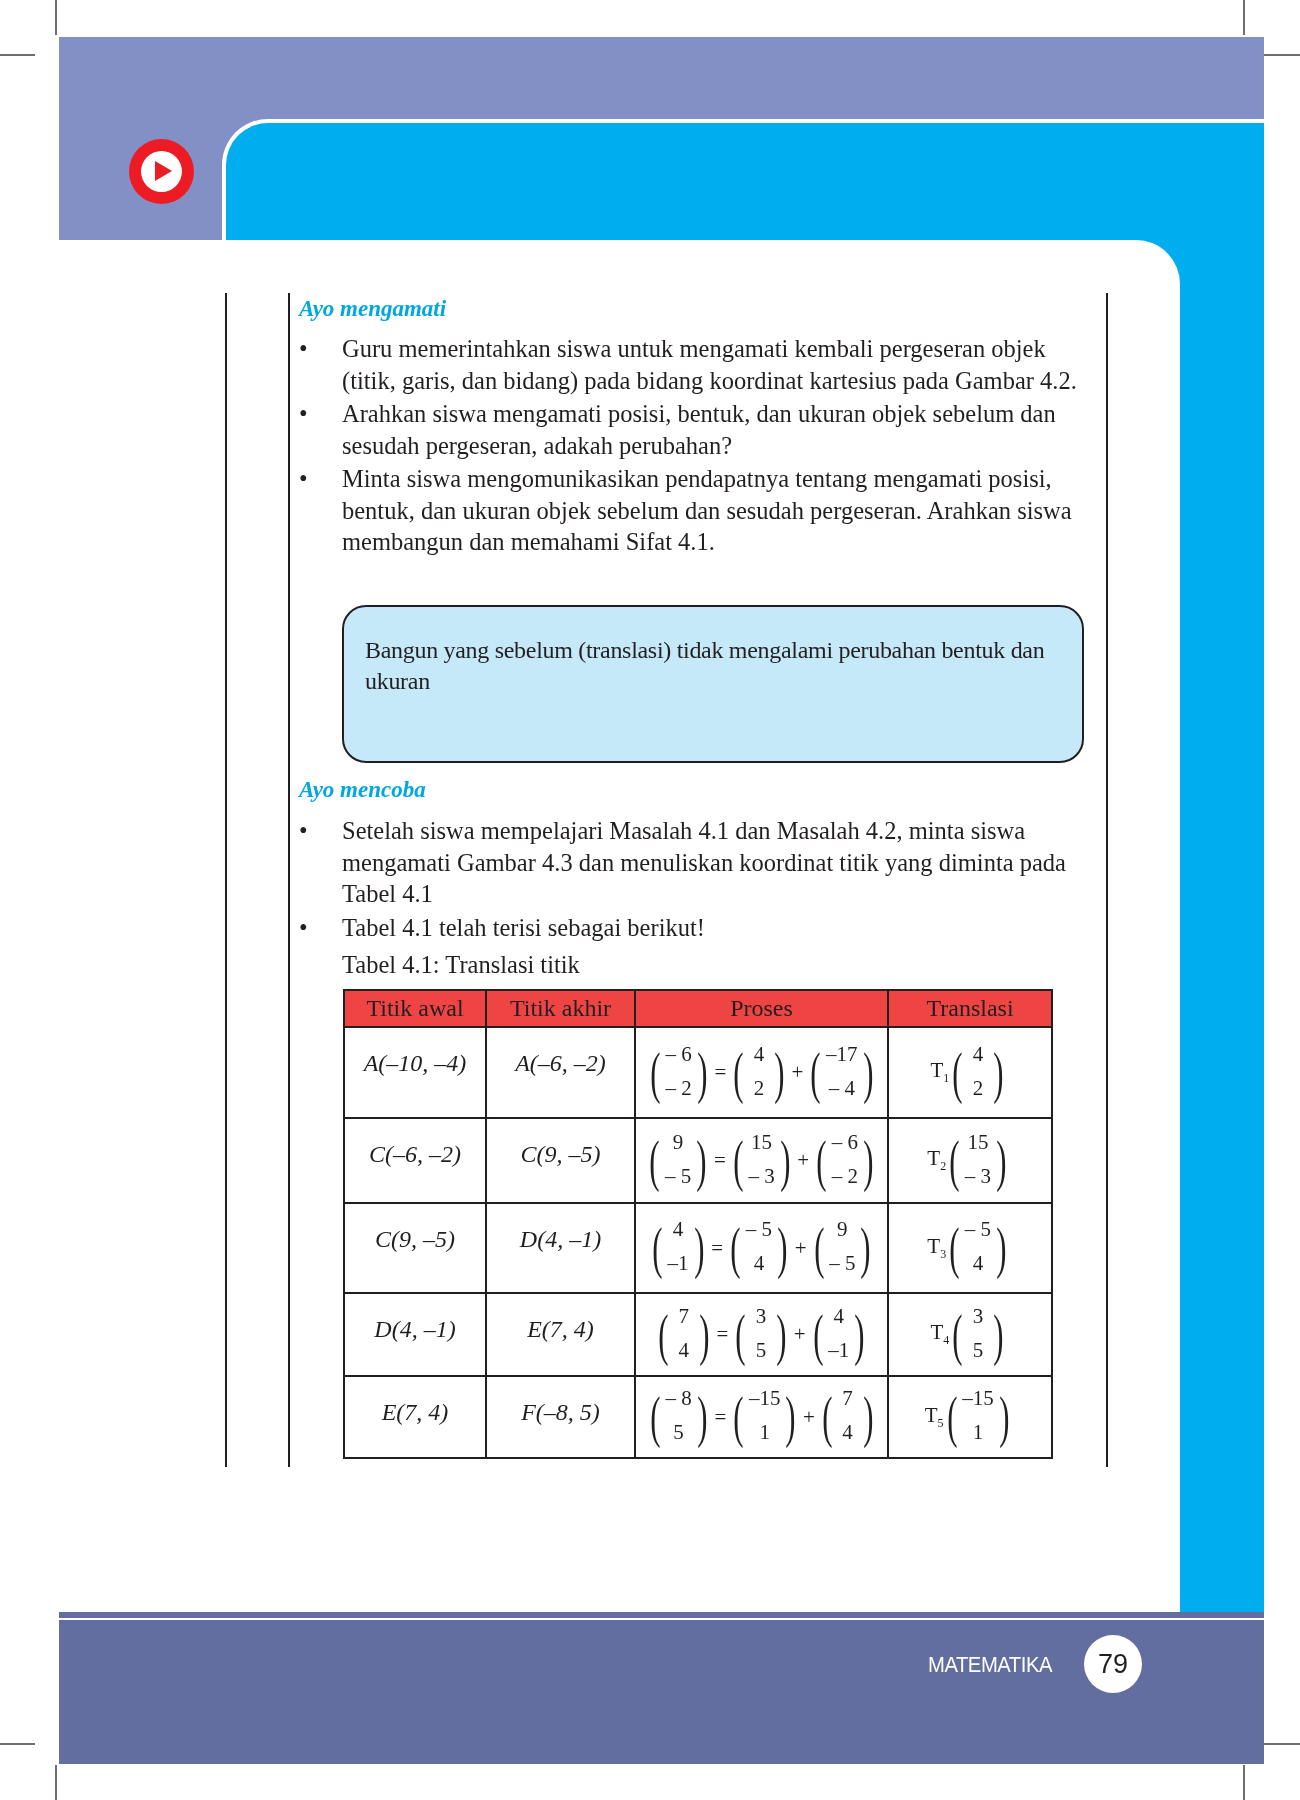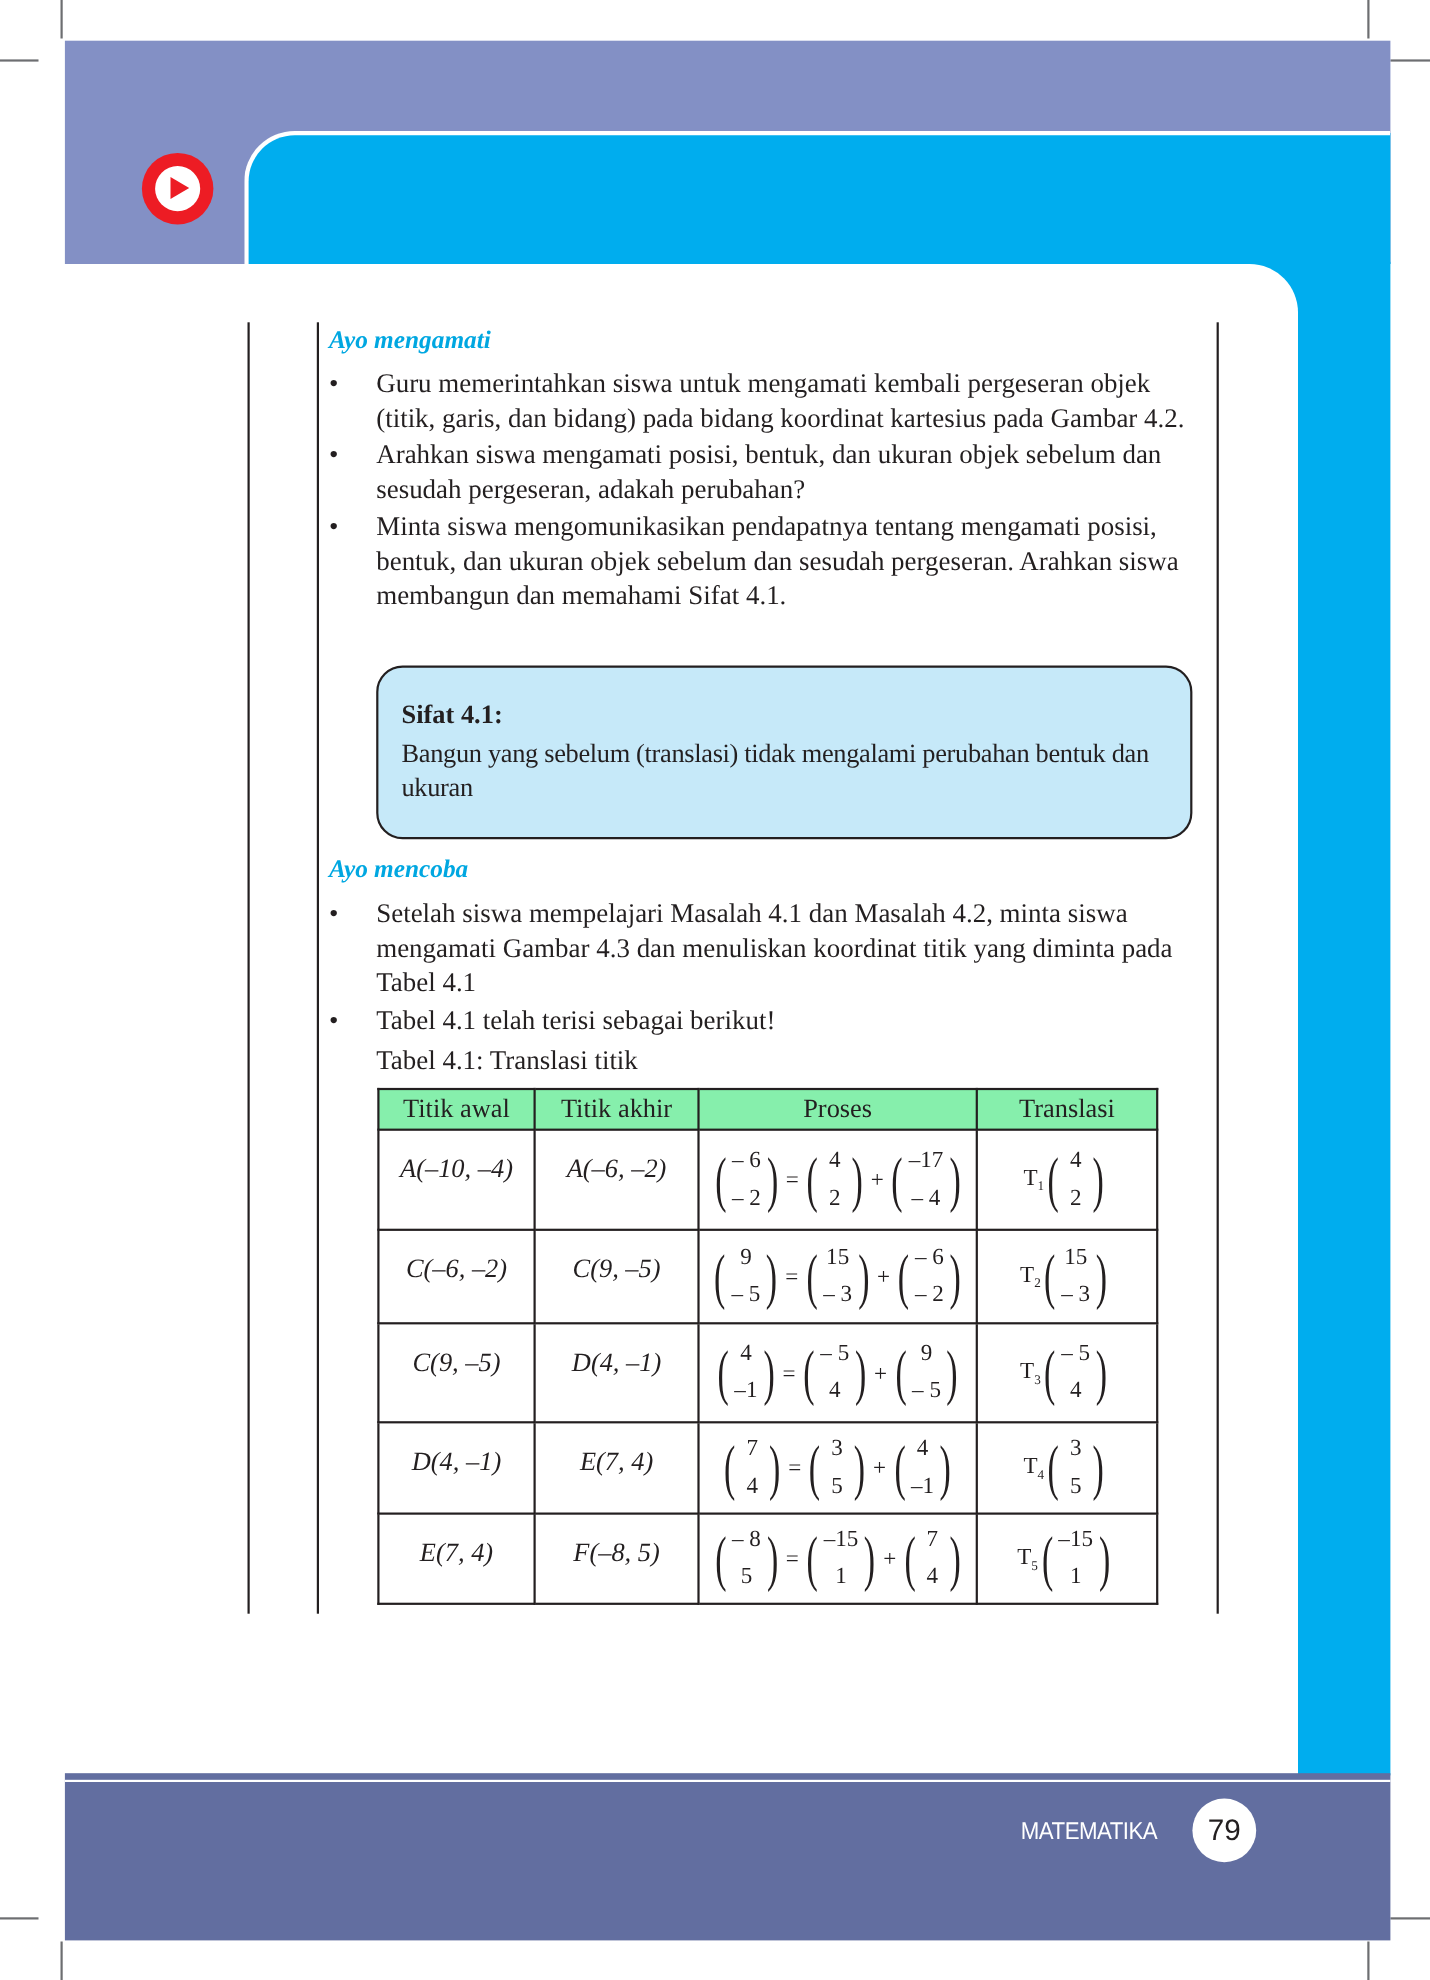--- a/index.html
+++ b/index.html
@@ -36,21 +36,21 @@
 
   
   .sifat { position: absolute; left: 342px; top: 605px; width: 742px; height: 158px;
     background: #c6e9f9; border: 2.5px solid #231f20; border-radius: 24px; padding: 28px 20px 0 21px; }
   .sifat-title { font-weight: bold; font-size: 24px; line-height: 30px; margin-bottom: 6px; }
   .sifat-body { font-size: 24px; line-height: 31px; letter-spacing: -0.3px; }
 
   
   .tbl { position: absolute; left: 343px; top: 989px; border-collapse: collapse; }
   .tbl th, .tbl td { border: 2.5px solid #231f20; }
-  .tbl th { background: #86efac; font-weight: normal; font-size: 24px; height: 37px; text-align: center; padding: 0; }
+  .tbl th { background: #ef4444; font-weight: normal; font-size: 24px; height: 37px; text-align: center; padding: 0; }
   .tbl td { vertical-align: top; text-align: center; font-size: 24px; padding-top: 22px; }
   .pt { font-style: italic; }
   .mat-cell { vertical-align: middle !important; padding-top: 0 !important; }
   .expr { display: inline-flex; align-items: center; font-size: 21px; }
   .mat { display: inline-flex; align-items: stretch; margin: 0 2px; }
   .paren { font-size: 56px; line-height: 66px; transform: scaleX(0.55); font-weight: 100; }
   .col { display: flex; flex-direction: column; justify-content: space-between; height: 62px; min-width: 22px; align-items: center; padding: 0 1px; }
   .col span { line-height: 28px; }
   .op { margin: 0 1px; font-size: 21px; }
   .tlabel { font-size: 21px; margin-right: -3px; }
@@ -92,21 +92,20 @@
 <div class="vrule" style="left:1106px;"></div>
 
 <div class="section-heading" style="top:296px;">Ayo mengamati</div>
 <ul class="bullet-list" style="top:333px;">
   <li><span class="dot">•</span><span>Guru memerintahkan siswa untuk mengamati kembali pergeseran objek (titik, garis, dan bidang) pada bidang koordinat kartesius pada Gambar 4.2.</span></li>
   <li><span class="dot">•</span><span>Arahkan siswa mengamati posisi, bentuk, dan ukuran objek sebelum dan sesudah pergeseran, adakah perubahan?</span></li>
   <li><span class="dot">•</span><span>Minta siswa mengomunikasikan pendapatnya tentang mengamati posisi, bentuk, dan ukuran objek sebelum dan sesudah pergeseran. Arahkan siswa membangun dan memahami Sifat 4.1.</span></li>
 </ul>
 
 <div class="sifat">
-  <div class="sifat-title">Sifat 4.1:</div>
   <div class="sifat-body">Bangun yang sebelum (translasi) tidak mengalami perubahan bentuk dan ukuran</div>
 </div>
 
 <div class="section-heading" style="top:777px;">Ayo mencoba</div>
 <ul class="bullet-list" style="top:815px;">
   <li><span class="dot">•</span><span>Setelah siswa mempelajari Masalah 4.1 dan Masalah 4.2, minta siswa mengamati Gambar 4.3 dan menuliskan koordinat titik yang diminta pada Tabel 4.1</span></li>
   <li><span class="dot">•</span><span>Tabel 4.1 telah terisi sebagai berikut!</span></li>
 </ul>
 <div class="caption" style="top:951px;">Tabel 4.1: Translasi titik</div>
 

